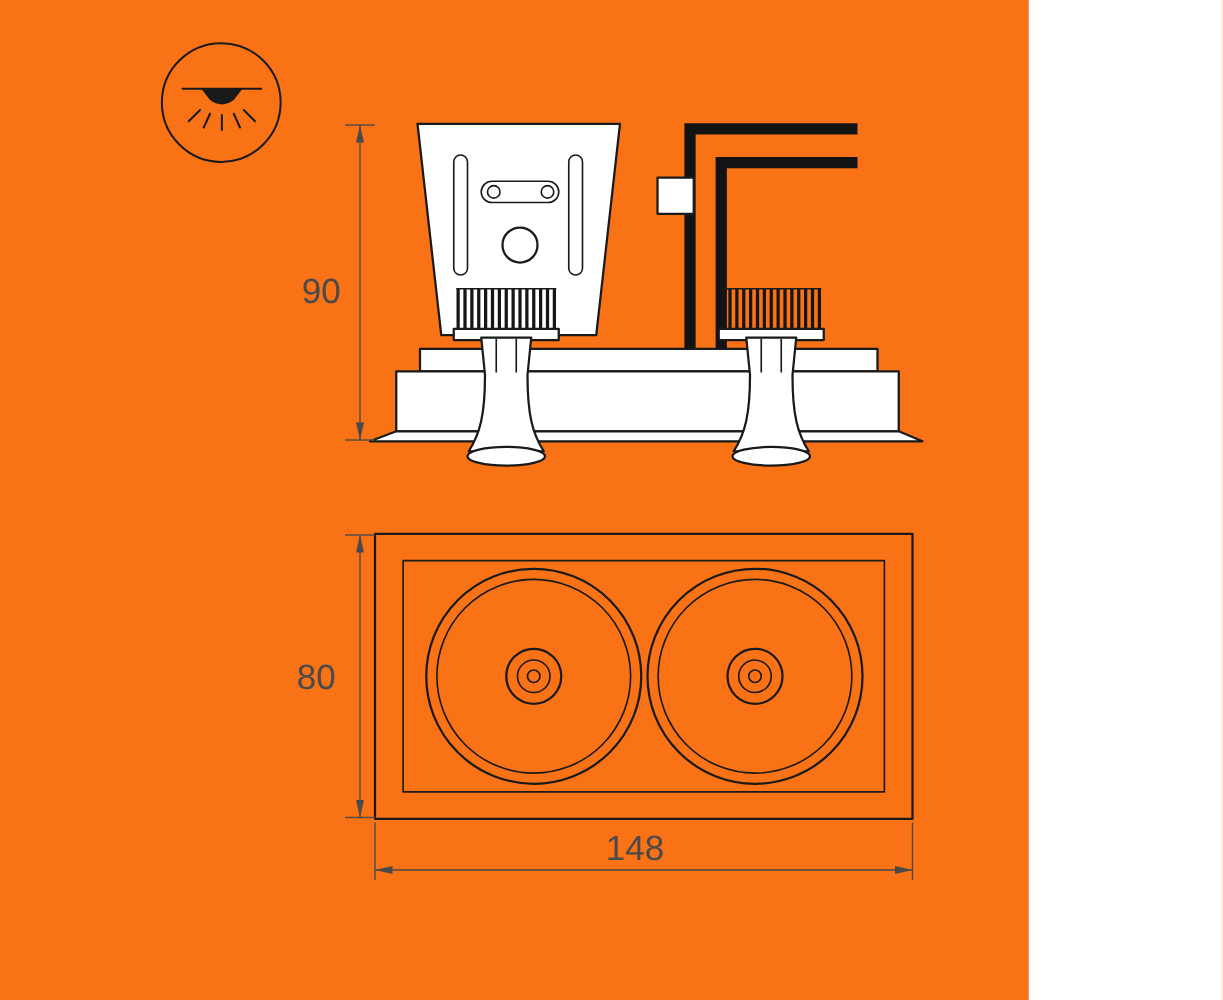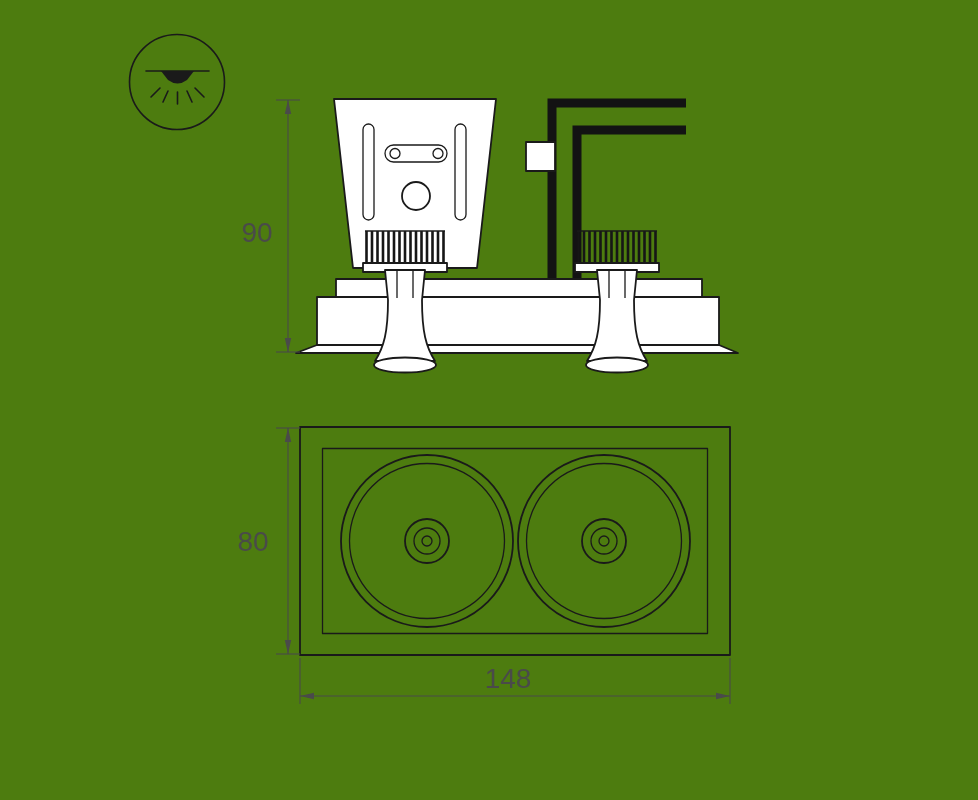--- a/index.html
+++ b/index.html
@@ -1,16 +1,16 @@
 <!DOCTYPE html>
 <html><head>
 <meta charset="utf-8">
 <style>
   html,body{margin:0;padding:0;background:#ffffff;}
-  .canvas{position:relative;width:978px;height:800px;background:#4d7c0f;overflow:hidden;}
+  .canvas{position:relative;width:823px;height:800px;background:#f97316;overflow:hidden;}
   svg{display:block;}
   .ln{stroke:#1a1a1a;stroke-width:1.8;fill:none;stroke-linejoin:round;}
   .thin{stroke-width:1.3;}
   .fw{fill:#ffffff;}
   .cable{stroke:#131313;stroke-width:9;fill:none;stroke-linejoin:miter;}
   .fins{stroke:#161616;stroke-width:2.6;fill:none;}
   .dim{stroke:#4a4a4a;stroke-width:1.1;fill:none;}
   .dimf{fill:#4a4a4a;stroke:none;}
   .icon-ln{stroke:#1a1a1a;stroke-width:1.6;fill:none;stroke-linecap:round;}
   .dim-label{font-family:"Liberation Sans","DejaVu Sans",sans-serif;font-size:28px;fill:#4a4a4a;}

